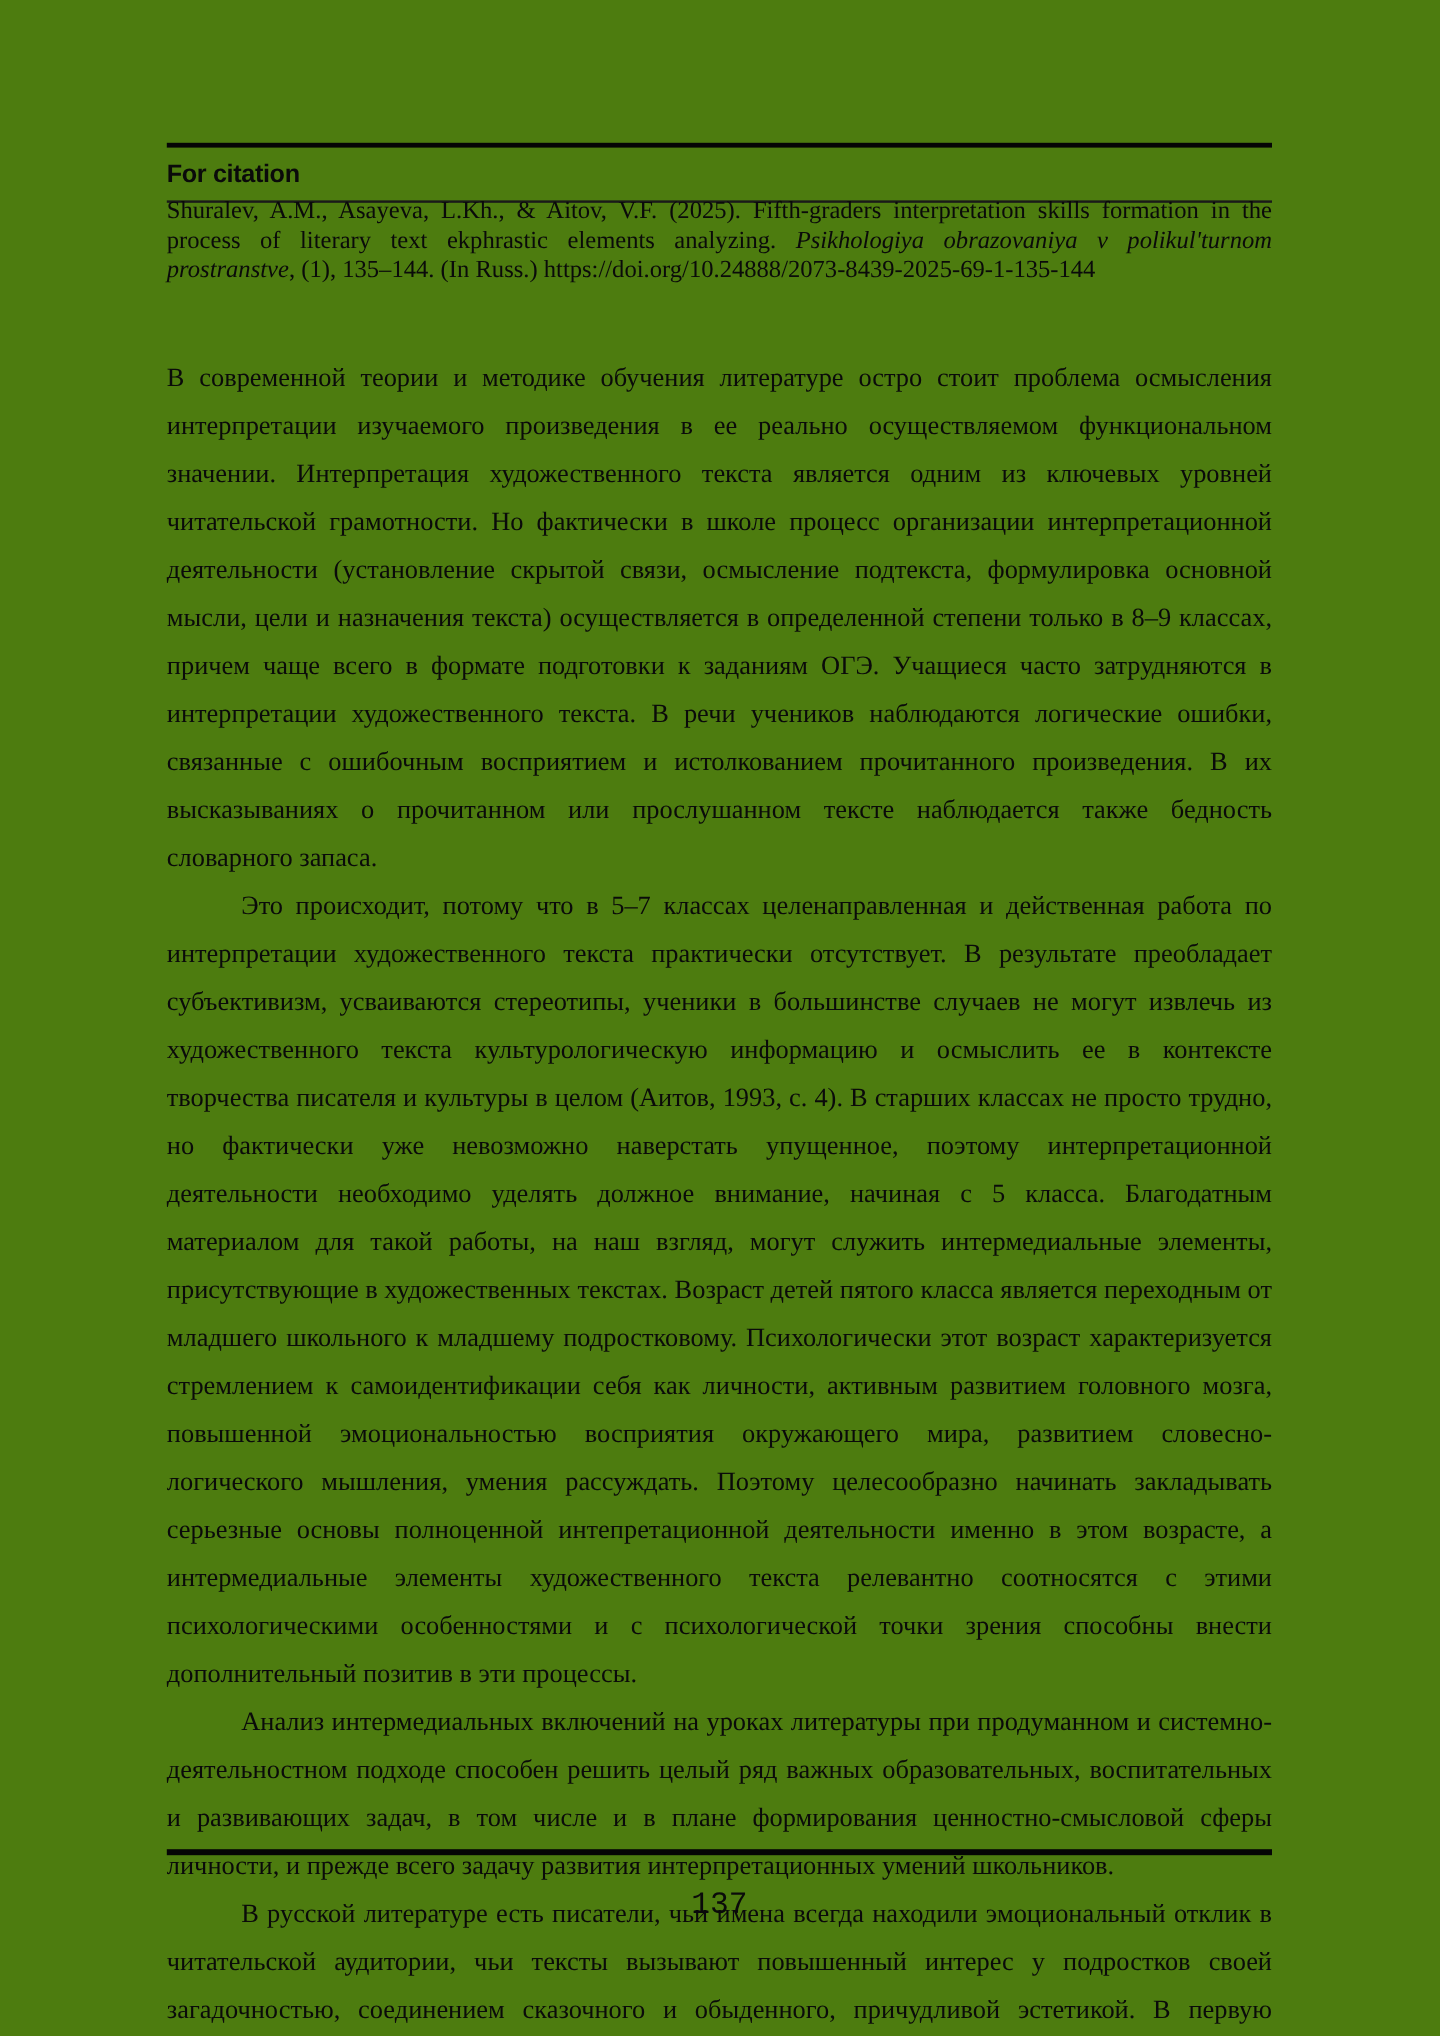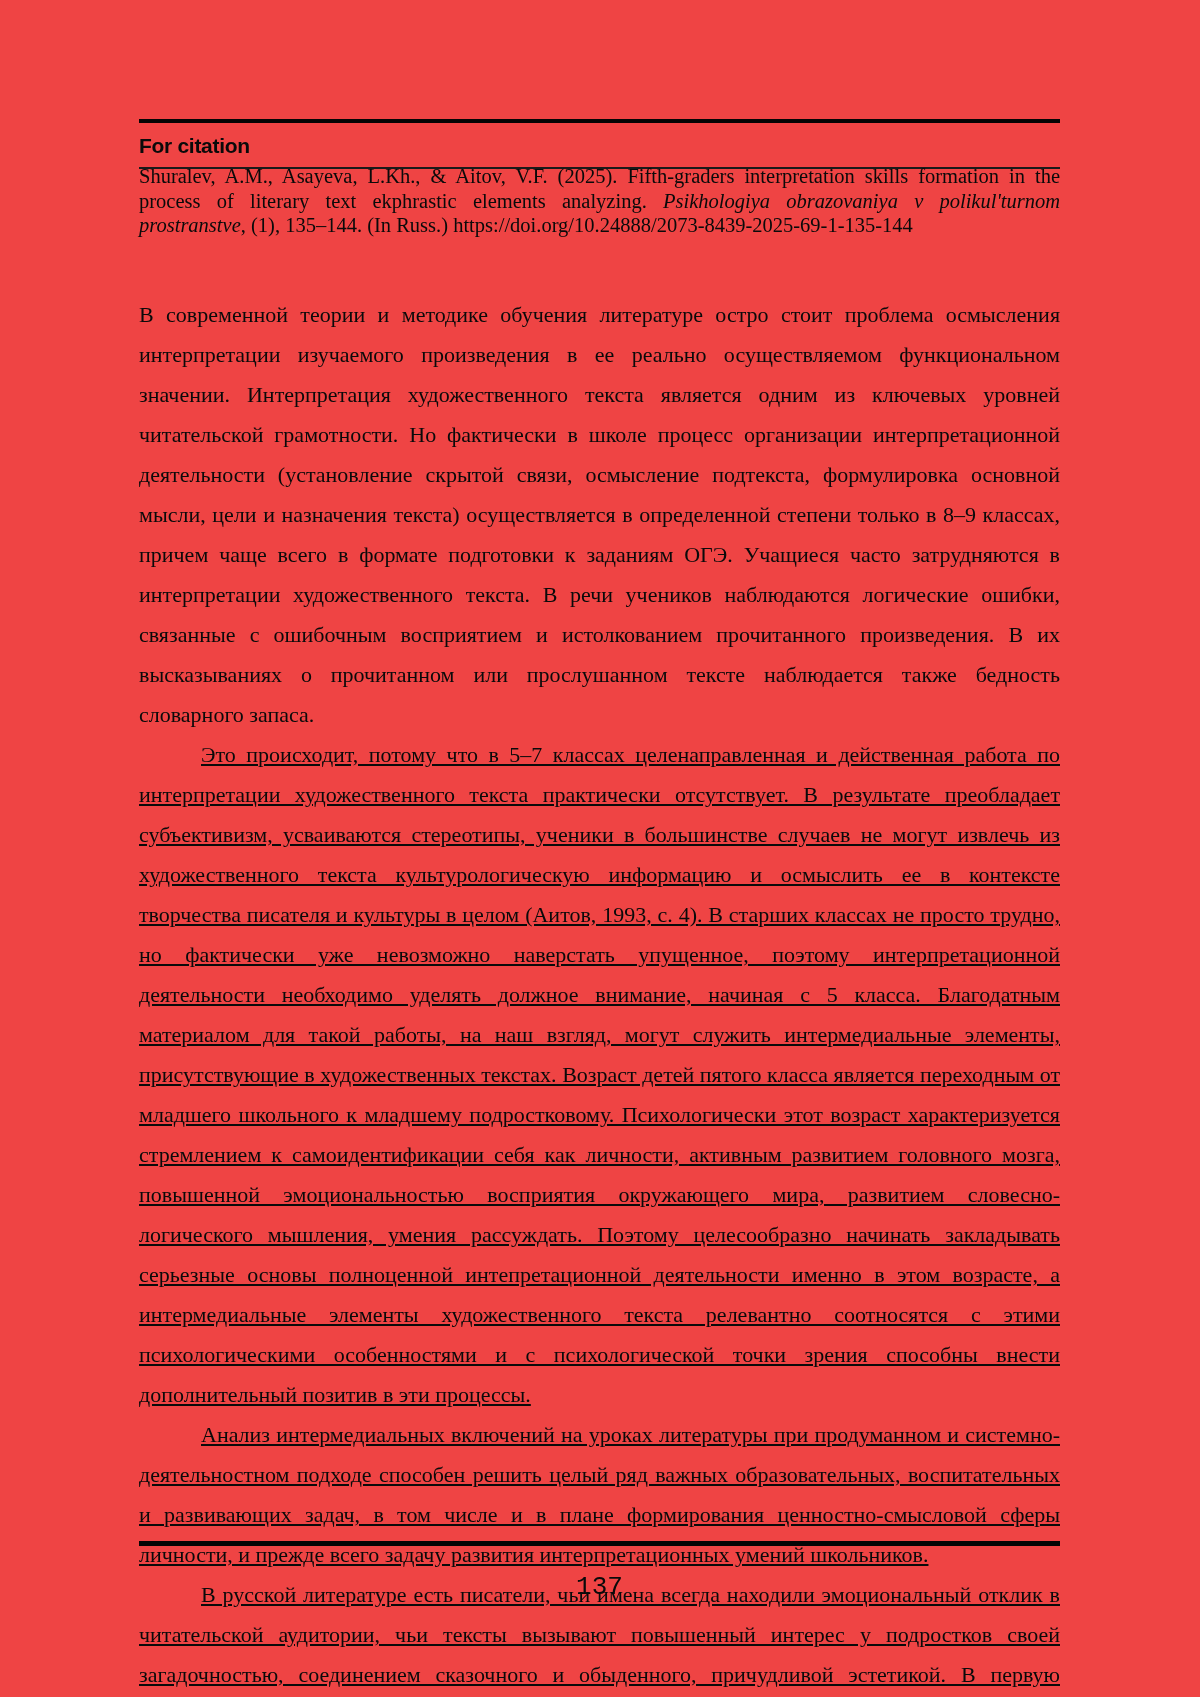--- a/index.html
+++ b/index.html
@@ -4,21 +4,21 @@
 <style>
   html, body {
     margin: 0;
     padding: 0;
     background: #ffffff;
   }
   .page {
     position: relative;
     width: 1200px;
     height: 1697px;
-    background: #ef4444;
+    background: #4d7c0f;
     color: #000000;
     overflow: hidden;
   }
   .content-col {
     position: absolute;
     left: 139px;
     width: 921px;
   }
   .rule-thick {
     position: absolute;
@@ -65,21 +65,20 @@
     color: #0a0a0a;
     -webkit-hyphens: auto;
     hyphens: auto;
   }
   .article-body p {
     margin: 0;
     padding: 0;
   }
   .article-body p.indent {
     text-indent: 62px;
-    text-decoration: underline;
   }
   .page-number {
     position: absolute;
     top: 1572px;
     left: 139px;
     width: 921px;
     text-align: center;
     font-family: Liberation Mono, monospace;
     font-size: 26px;
     color: #0a0a0a;

